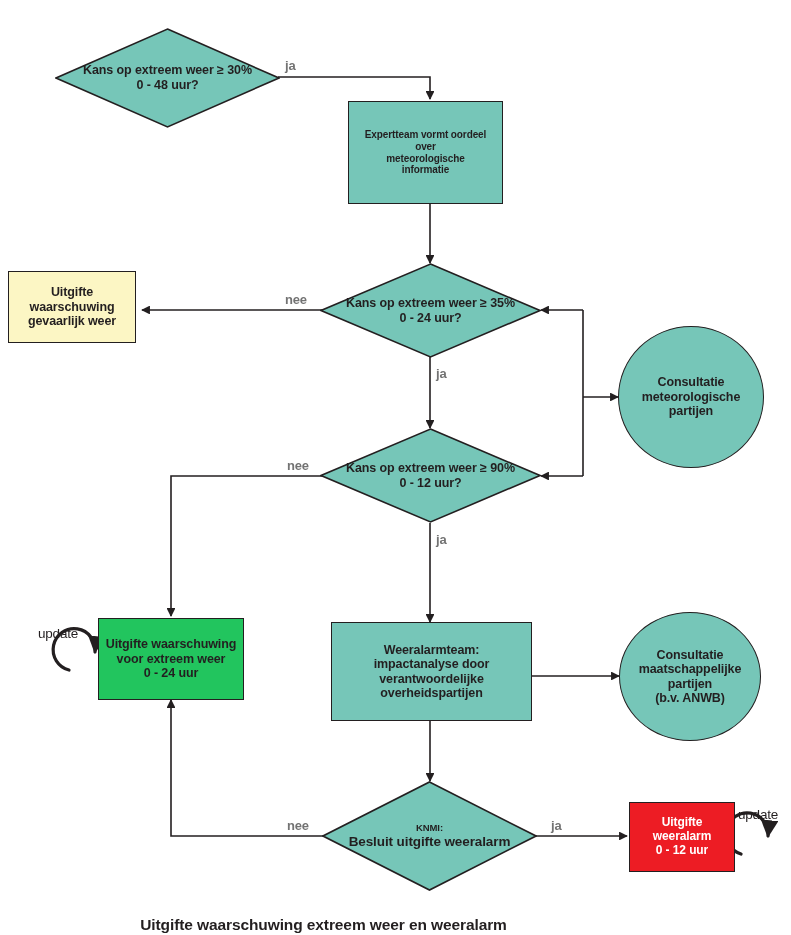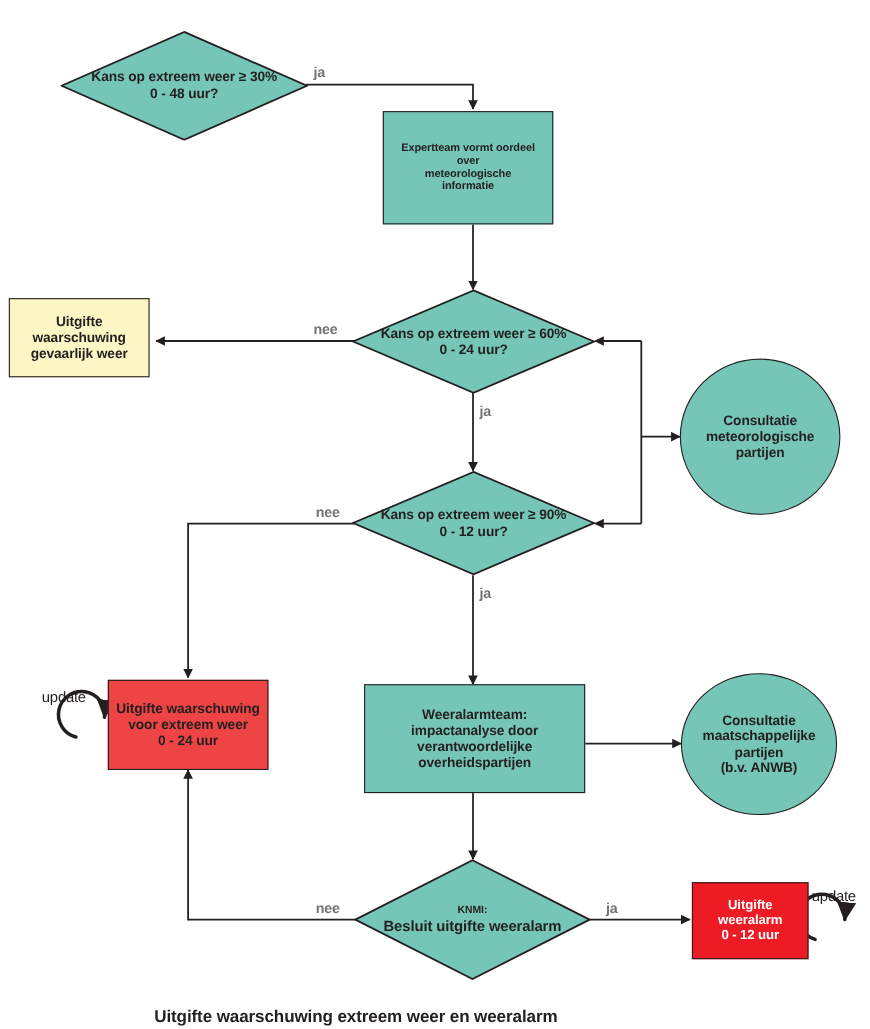--- a/index.html
+++ b/index.html
@@ -37,21 +37,21 @@
     font-weight: bold;
     line-height: 1.16;
     letter-spacing: -0.1px;
   }
   .node .txt { width: 100%; padding: 0 4px; }
   .proc {
     border: 1.4px solid #231f20;
   }
   .teal { background: #76c6b8; }
   .yellow { background: #fcf6c4; }
-  .orange { background: #ef4444; }
+  .orange { background: #22c55e; }
   .red { background: #ed1c24; color: #ffffff; }
   .ellipse {
     border: 1.4px solid #231f20;
     border-radius: 50%;
     background: #76c6b8;
   }
   .diamond-wrap {
     position: absolute;
     display: flex;
     align-items: center;
@@ -170,21 +170,21 @@
       <span>waarschuwing</span><br>
       <span>gevaarlijk weer</span>
     </div>
   </div>
 
   <div class="diamond-wrap" style="left:320px; top:247px; width:221px; height:95px;">
     <svg viewBox="0 0 221 95" preserveAspectRatio="none">
       <polygon points="110.5,1 220,47.5 110.5,94 1,47.5" fill="#76c6b8" stroke="#231f20" stroke-width="1.6" vector-effect="non-scaling-stroke"></polygon>
     </svg>
     <div class="dtxt" style="font-size:12.5px;">
-      <span>Kans op extreem weer ≥ 60%</span><br>
+      <span>Kans op extreem weer ≥ 35%</span><br>
       <span>0 - 24 uur?</span>
     </div>
   </div>
 
   <div class="node ellipse" style="left:618px; top:310px; width:146px; height:142px; font-size:12.5px;">
     <div class="txt">
       <span>Consultatie</span><br>
       <span>meteorologische</span><br>
       <span>partijen</span>
     </div>

